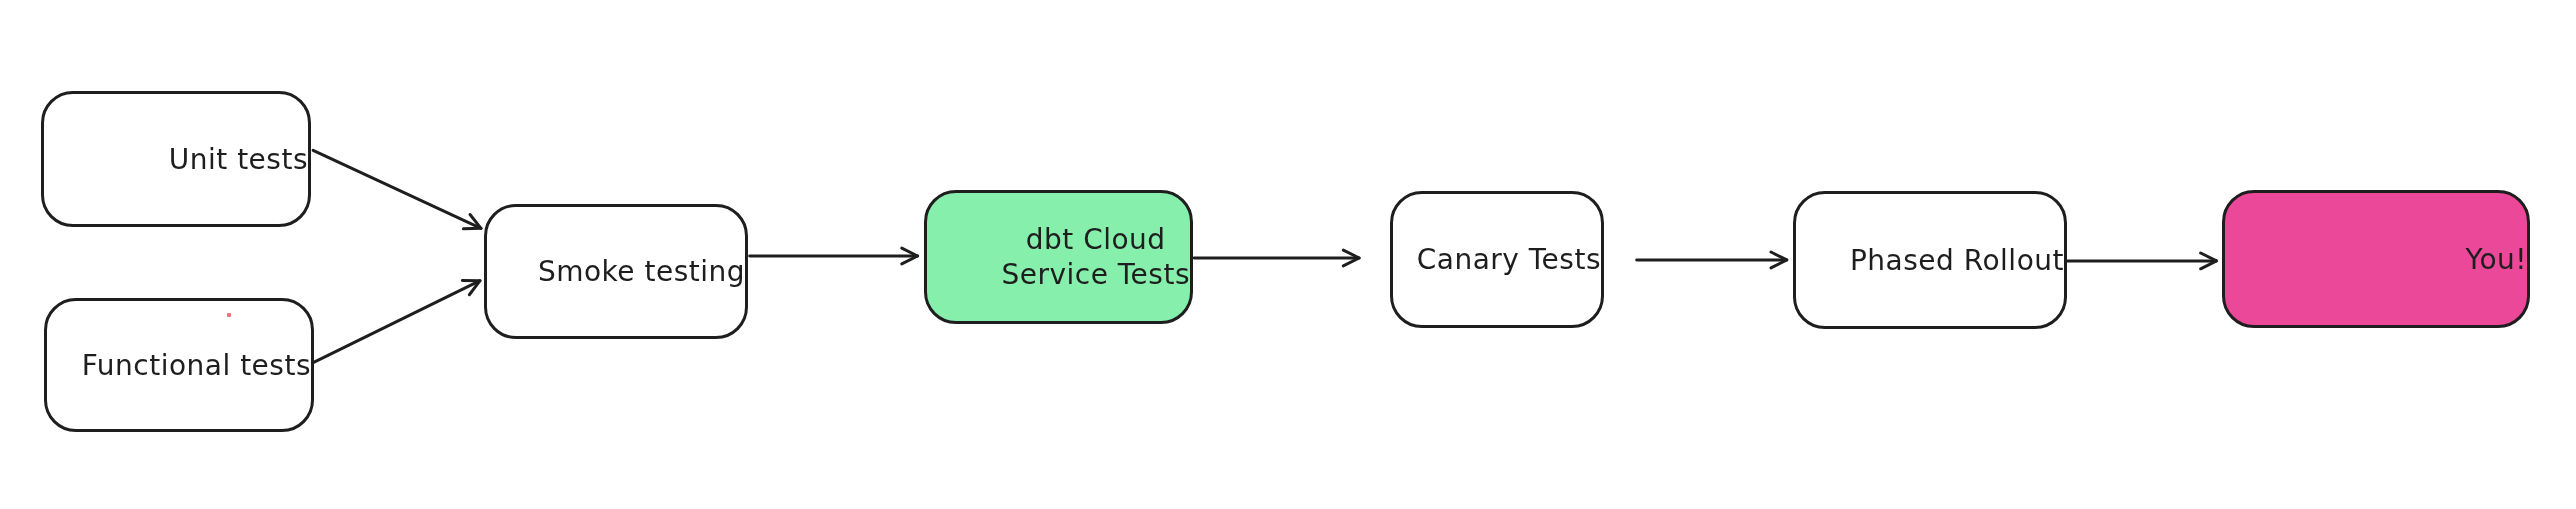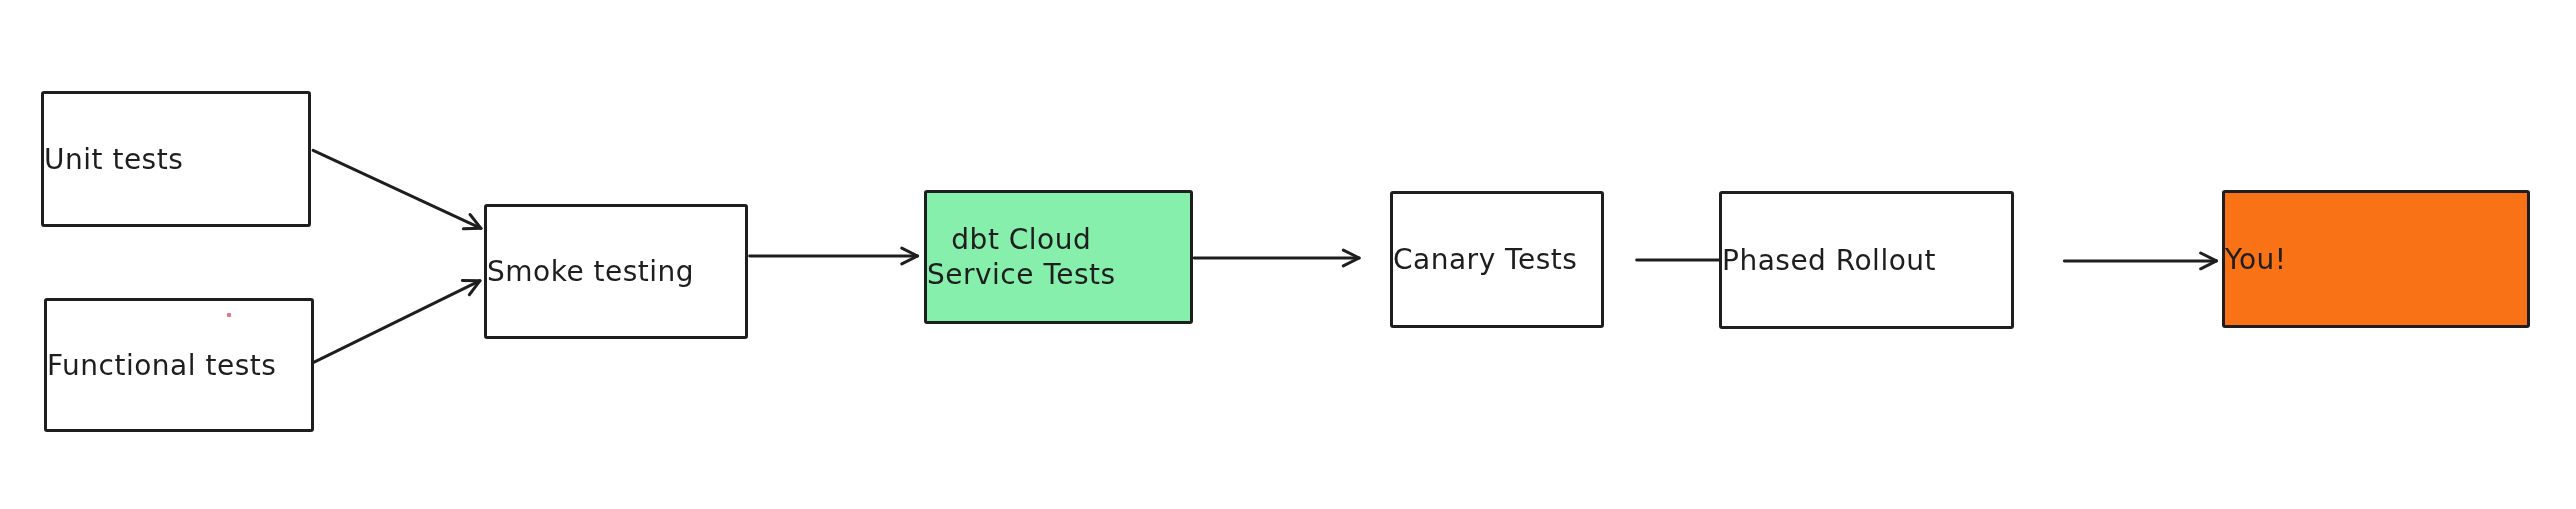--- a/index.html
+++ b/index.html
@@ -9,25 +9,25 @@
     font-family: "DejaVu Sans", "Liberation Sans", sans-serif;
   }
   .canvas {
     position: relative;
     overflow: hidden;
   }
   .node {
     position: absolute;
     box-sizing: border-box;
     border: 3px solid #1e1e1e;
-    border-radius: 3px;
+    border-radius: 32px;
     background: #ffffff;
     display: flex;
     align-items: center;
-    justify-content: flex-start;
+    justify-content: flex-end;
   }
   .node .label {
     font-size: 28px;
     line-height: 1.25;
     color: #1e1e1e;
     white-space: pre-line;
     text-align: center;
     letter-spacing: 0.5px;
     user-select: none;
   }
@@ -78,24 +78,24 @@
 
   <div class="node" style="left: 924px; top: 190px; width: 269px; height: 134px; border-color: rgb(30, 30, 30); background: #86efac;">
     <span class="label">dbt Cloud
 Service Tests</span>
   </div>
 
   <div class="node" style="left: 1365px; top: 191px; width: 214px; height: 137px; border-color: rgb(30, 30, 30); background: rgb(255, 255, 255); margin-left: 25px;">
     <span class="label">Canary Tests</span>
   </div>
 
-  <div class="node" style="left: 1719px; top: 191px; width: 295px; height: 138px; border-color: rgb(30, 30, 30); background: rgb(255, 255, 255);">
+  <div class="node" style="left: 1793px; top: 191px; width: 274px; height: 138px; border-color: rgb(30, 30, 30); background: rgb(255, 255, 255);">
     <span class="label">Phased Rollout</span>
   </div>
 
-  <div class="node" style="left: 2222px; top: 190px; width: 308px; height: 138px; border-color: rgb(30, 30, 30); background: #f97316;">
+  <div class="node" style="left: 2222px; top: 190px; width: 308px; height: 138px; border-color: rgb(30, 30, 30); background: #ec4899;">
     <span class="label">You!</span>
   </div>
 
   <div class="stray-dot" style="left: 227px; top: 313px; background: rgb(232, 115, 127);"></div>
 
 </div>
 
 
 </body></html>

